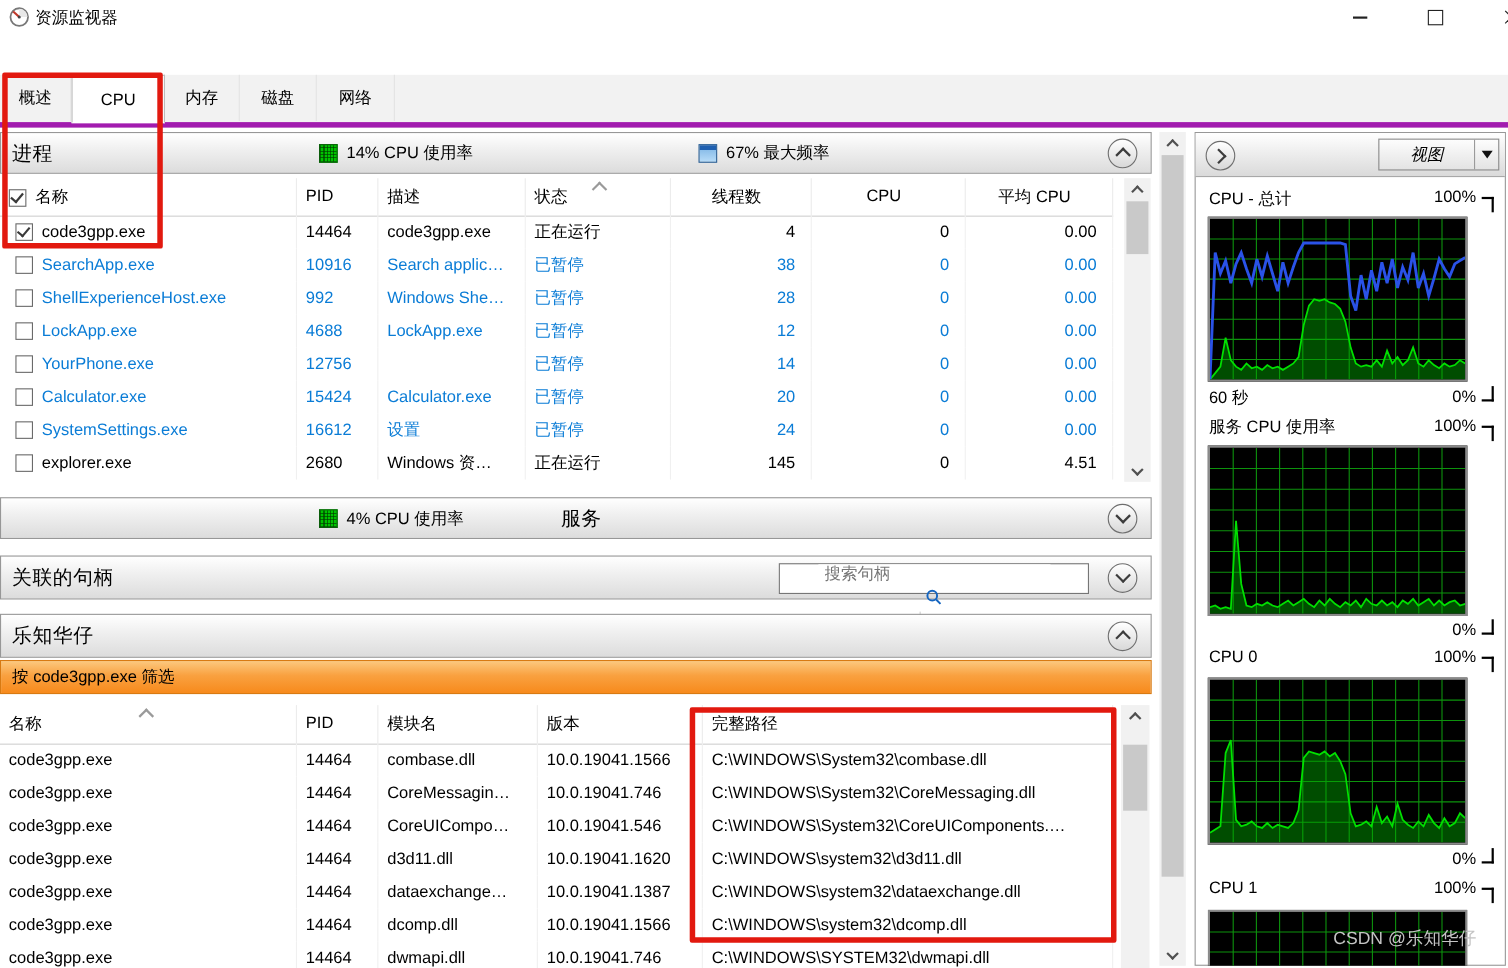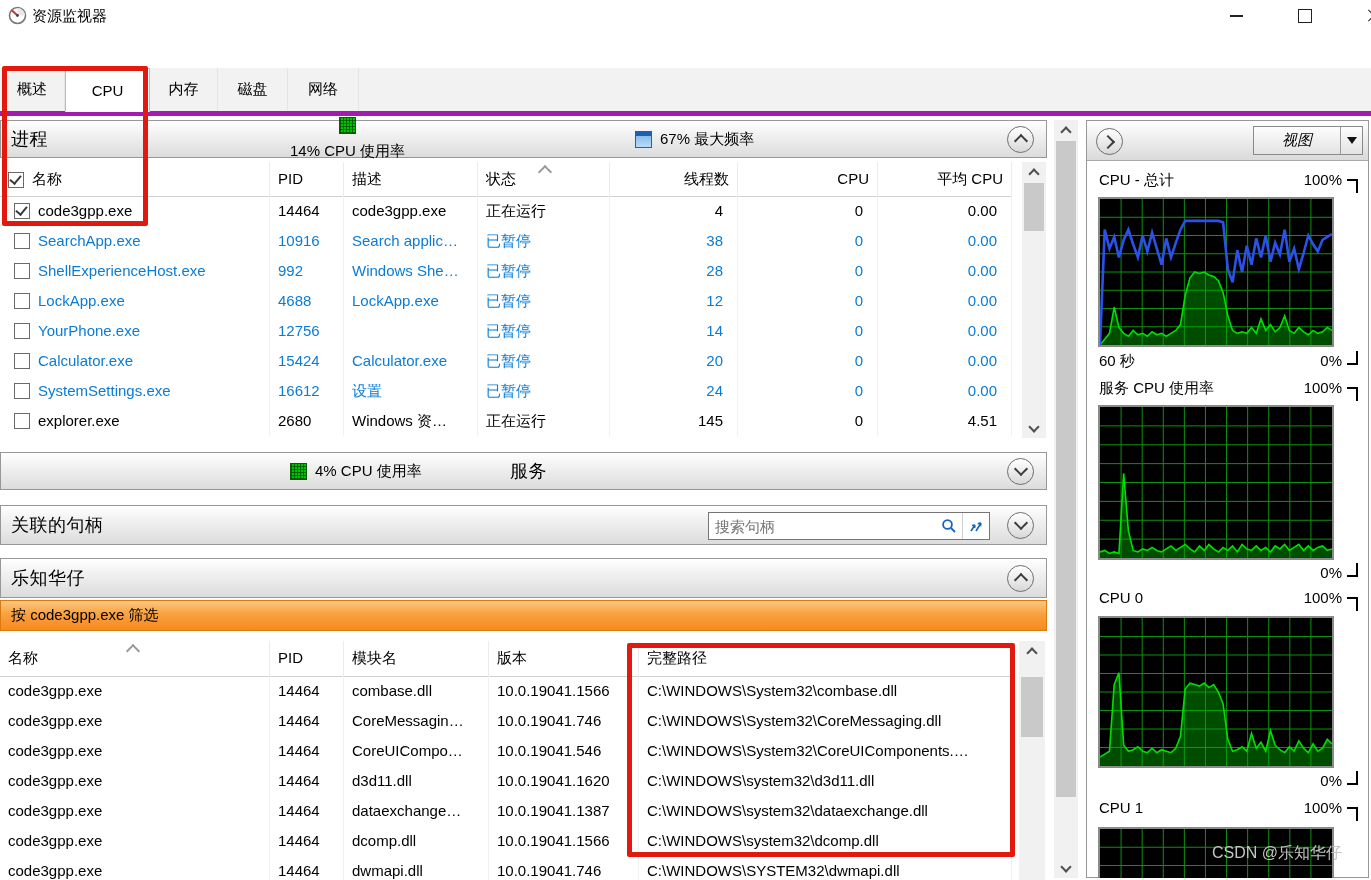--- a/index.html
+++ b/index.html
@@ -44,40 +44,40 @@
   .chev{display:block;width:8px;height:8px;border-top:2px solid #3c3c3c;border-left:2px solid #3c3c3c;}
   .chev.up{transform:translateY(2px) rotate(45deg);}
   .chev.down{transform:translateY(-2px) rotate(225deg);}
   .chev.right{transform:translateX(-2px) rotate(135deg);}
 
   
   .thead{position:absolute;left:0;width:1012px;display:grid;background:#fff;border-bottom:1px solid #cfcfcf;}
   .pgrid{grid-template-columns:270px 74px 134px 132px 128px 140px 134px;}
   .mgrid{grid-template-columns:270px 74px 145px 150px 373px;}
   .thead .cell{font-size:15px;padding:8px 0 6px 8px;border-right:1px solid #ececec;white-space:nowrap;overflow:hidden;}
-  .cell.num{text-align:right;padding-right:8px;padding-left:0;}
+  .cell.num{text-align:center;padding-right:8px;padding-left:0;}
   .rows{position:absolute;left:0;width:1012px;}
   .prow,.mrow{display:grid;height:30px;align-items:center;}
   .prow{grid-template-columns:270px 74px 134px 132px 128px 140px 134px;}
   .mrow{grid-template-columns:270px 74px 145px 150px 373px;}
   .prow>div,.mrow>div{font-size:15px;padding-left:8px;border-right:1px solid #f0f0f0;white-space:nowrap;overflow:hidden;height:30px;line-height:30px;}
   .prow>div.num,.mrow>div.num{text-align:right;padding-right:14px;padding-left:0;}
   .prow.susp{color:#0a7cd6;}
   .namecell{display:flex;align-items:center;gap:8px;}
   .cb{flex:0 0 auto;width:14px;height:14px;border:1px solid #6a6a6a;background:#fff;position:relative;margin-left:6px;}
   .cb.checked::after{content:"";position:absolute;left:3px;top:0;width:5px;height:9px;border-right:2px solid #3a3a3a;border-bottom:2px solid #3a3a3a;transform:rotate(40deg);}
   .sortcaret{position:absolute;width:8px;height:8px;border-top:2px solid #9a9a9a;border-left:2px solid #9a9a9a;transform:rotate(45deg);}
 
   
   #filterbar{position:absolute;left:0;top:600px;width:1047px;height:31px;box-sizing:border-box;border:1px solid #d87a12;
     background:linear-gradient(180deg,#fcc87e 0%,#f9a140 45%,#f78a1c 100%);display:flex;align-items:center;}
   #filterbar span{font-size:15px;margin-left:10px;}
 
   
-  #searchbox{position:absolute;left:707px;top:6px;width:282px;height:28px;background:#fff;border:1px solid #767676;box-sizing:border-box;display:flex;align-items:center;}
+  #searchbox{position:absolute;left:707px;top:6px;width:282px;height:28px;background:#fff;border:1px solid #767676;box-sizing:border-box;display:flex;align-items:center;flex-direction:column;}
   #searchinput{flex:1;border:none;outline:none;font-size:15px;padding:0 6px;font-family:inherit;color:#444;min-width:0;}
   .sicon{flex:0 0 auto;display:flex;align-items:center;justify-content:center;width:26px;height:100%;}
   #searchgo{border-left:1px solid #cfcfcf;}
 
   
   .sbar{position:absolute;background:#f1f1f1;}
   .sb-arrow{position:absolute;left:0;width:100%;height:19px;display:flex;align-items:center;justify-content:center;}
   .sb-arrow .chev{width:6px;height:6px;border-color:#505050;}
   .sb-thumb{position:absolute;left:2px;right:2px;background:#c9c9c9;}
 
@@ -134,21 +134,21 @@
   <div id="tabbar">
     <div class="tab t0">概述</div>
     <div class="tab t1 active">CPU</div>
     <div class="tab t2">内存</div>
     <div class="tab t3">磁盘</div>
     <div class="tab t4">网络</div>
   </div>
 
   <div class="sechdr" style="top:120px;">
     <span class="sectitle">进程</span>
-    <span class="hgroup" style="left:289px;flex-direction:column;">
+    <span class="hgroup" style="left:289px;">
       <span class="led-green"></span>
       <span class="hlabel">14% CPU 使用率</span>
     </span>
     <span class="hgroup" style="left:634px;">
       <span class="led-blue"></span>
       <span class="hlabel">67% 最大频率</span>
     </span>
     <span class="circbtn">
         <i class="chev up"></i>
       </span>

